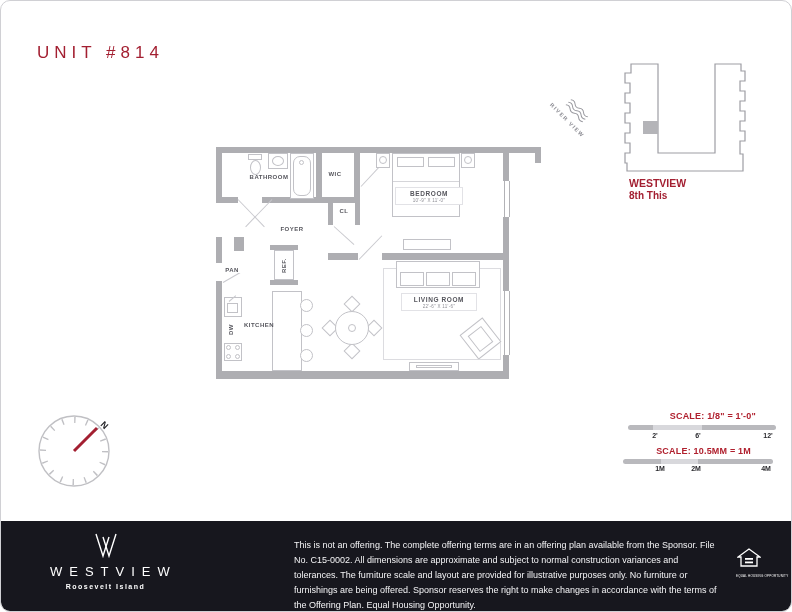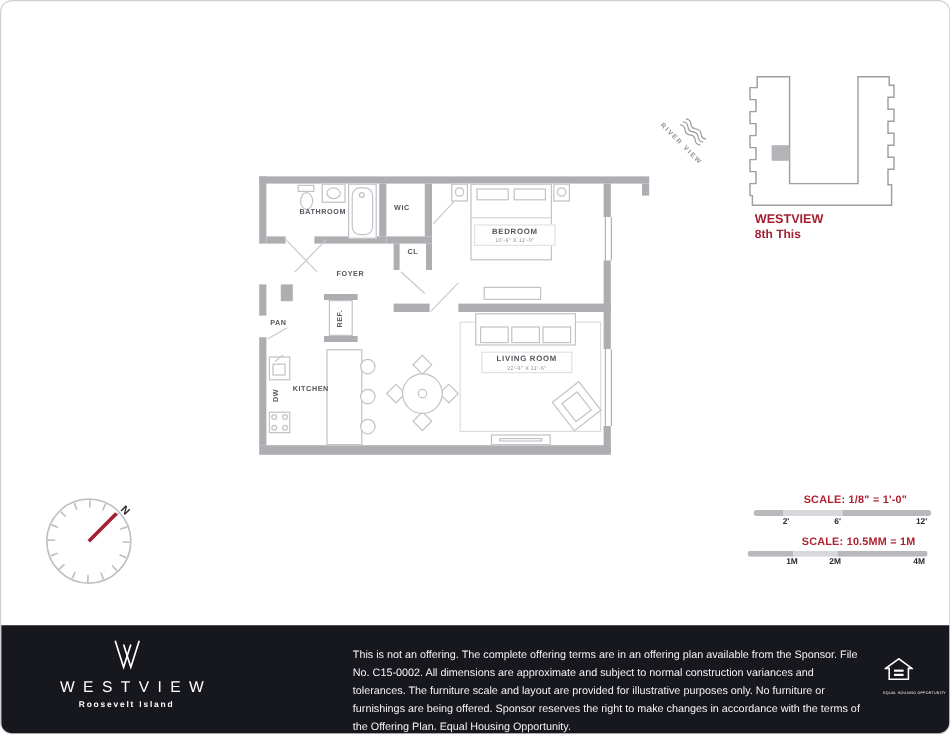--- a/index.html
+++ b/index.html
@@ -38,20 +38,21 @@
   .logo-sub{font-size:7px;letter-spacing:1.5px;font-weight:600;margin-top:4px;}
   .disclaimer{position:absolute;left:293px;top:17px;width:428px;color:#f4f4f6;font-size:9px;line-height:1.68;font-weight:500;}
   .eho{position:absolute;left:735px;top:27px;width:26px;text-align:center;color:#fff;}
   .eho .eho-txt{font-size:3px;letter-spacing:.2px;white-space:nowrap;}
 </style>
 </head>
 <body>
 
 <div class="page">
 
+  <div class="unit-title">UNIT #814</div>
 
   <div class="plan">
 
     <div class="wall" style="left:0;top:6px;width:325px;height:6px;"></div>
     <div class="wall" style="left:319px;top:12px;width:6px;height:10px;"></div>
     <div class="wall" style="left:287px;top:12px;width:6px;height:28px;"></div>
     <div class="window" style="left:288px;top:40px;width:4px;height:36px;"></div>
     <div class="wall" style="left:287px;top:76px;width:6px;height:74px;"></div>
     <div class="window" style="left:288px;top:150px;width:4px;height:64px;"></div>
     <div class="wall" style="left:287px;top:214px;width:6px;height:22px;"></div>
@@ -175,21 +176,21 @@
   <div class="scale-title" style="left:580px;top:410px;width:175px;">SCALE: 1/8" = 1'-0"</div>
   <div class="scale-bar" style="left:627px;top:424px;width:148px;">
     <div class="s1" style="width:25px;"></div>
     <div class="s2" style="width:49px;"></div>
     <div class="s1" style="width:74px;"></div>
   </div>
   <div class="tick" style="left:646px;top:431px;width:16px;">2'</div>
   <div class="tick" style="left:689px;top:431px;width:16px;">6'</div>
   <div class="tick" style="left:758px;top:431px;width:18px;">12'</div>
 
-  <div class="scale-title" style="left:580px;top:445px;width:182px;">SCALE: 10.5MM = 1M</div>
+  <div class="scale-title" style="left:568px;top:445px;width:182px;">SCALE: 10.5MM = 1M</div>
   <div class="scale-bar" style="left:622px;top:458px;width:150px;">
     <div class="s1" style="width:38px;"></div>
     <div class="s2" style="width:37px;"></div>
     <div class="s1" style="width:75px;"></div>
   </div>
   <div class="tick" style="left:650px;top:464px;width:18px;">1M</div>
   <div class="tick" style="left:686px;top:464px;width:18px;">2M</div>
   <div class="tick" style="left:756px;top:464px;width:18px;">4M</div>
 
   <div class="footer">

